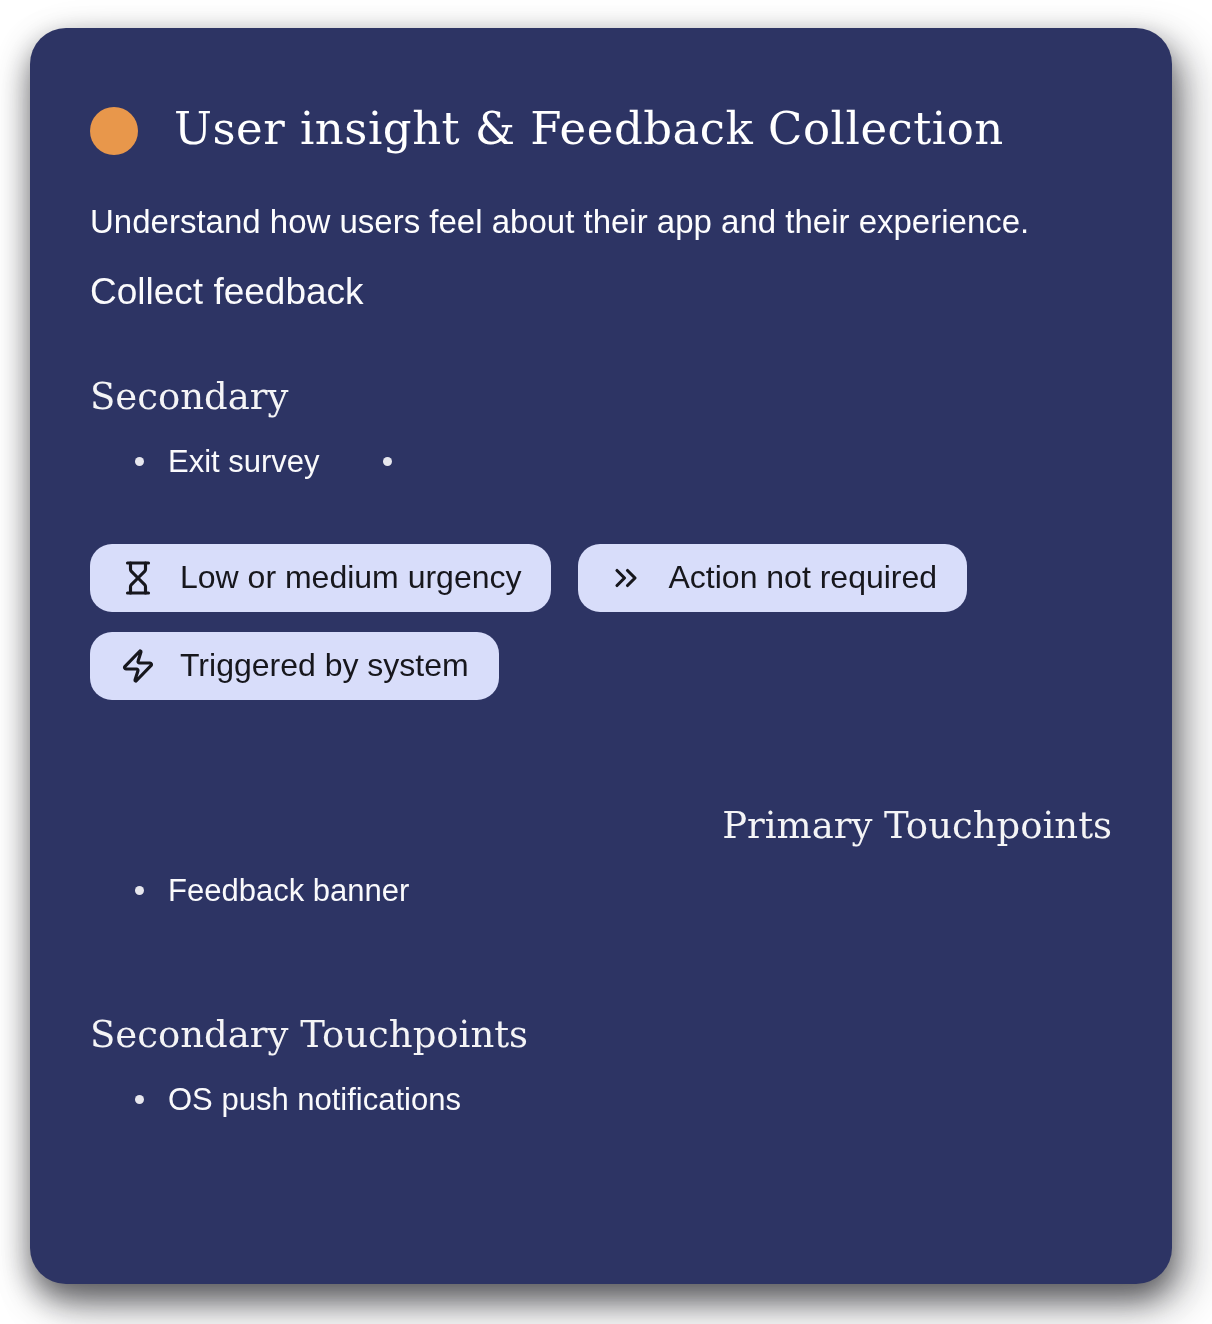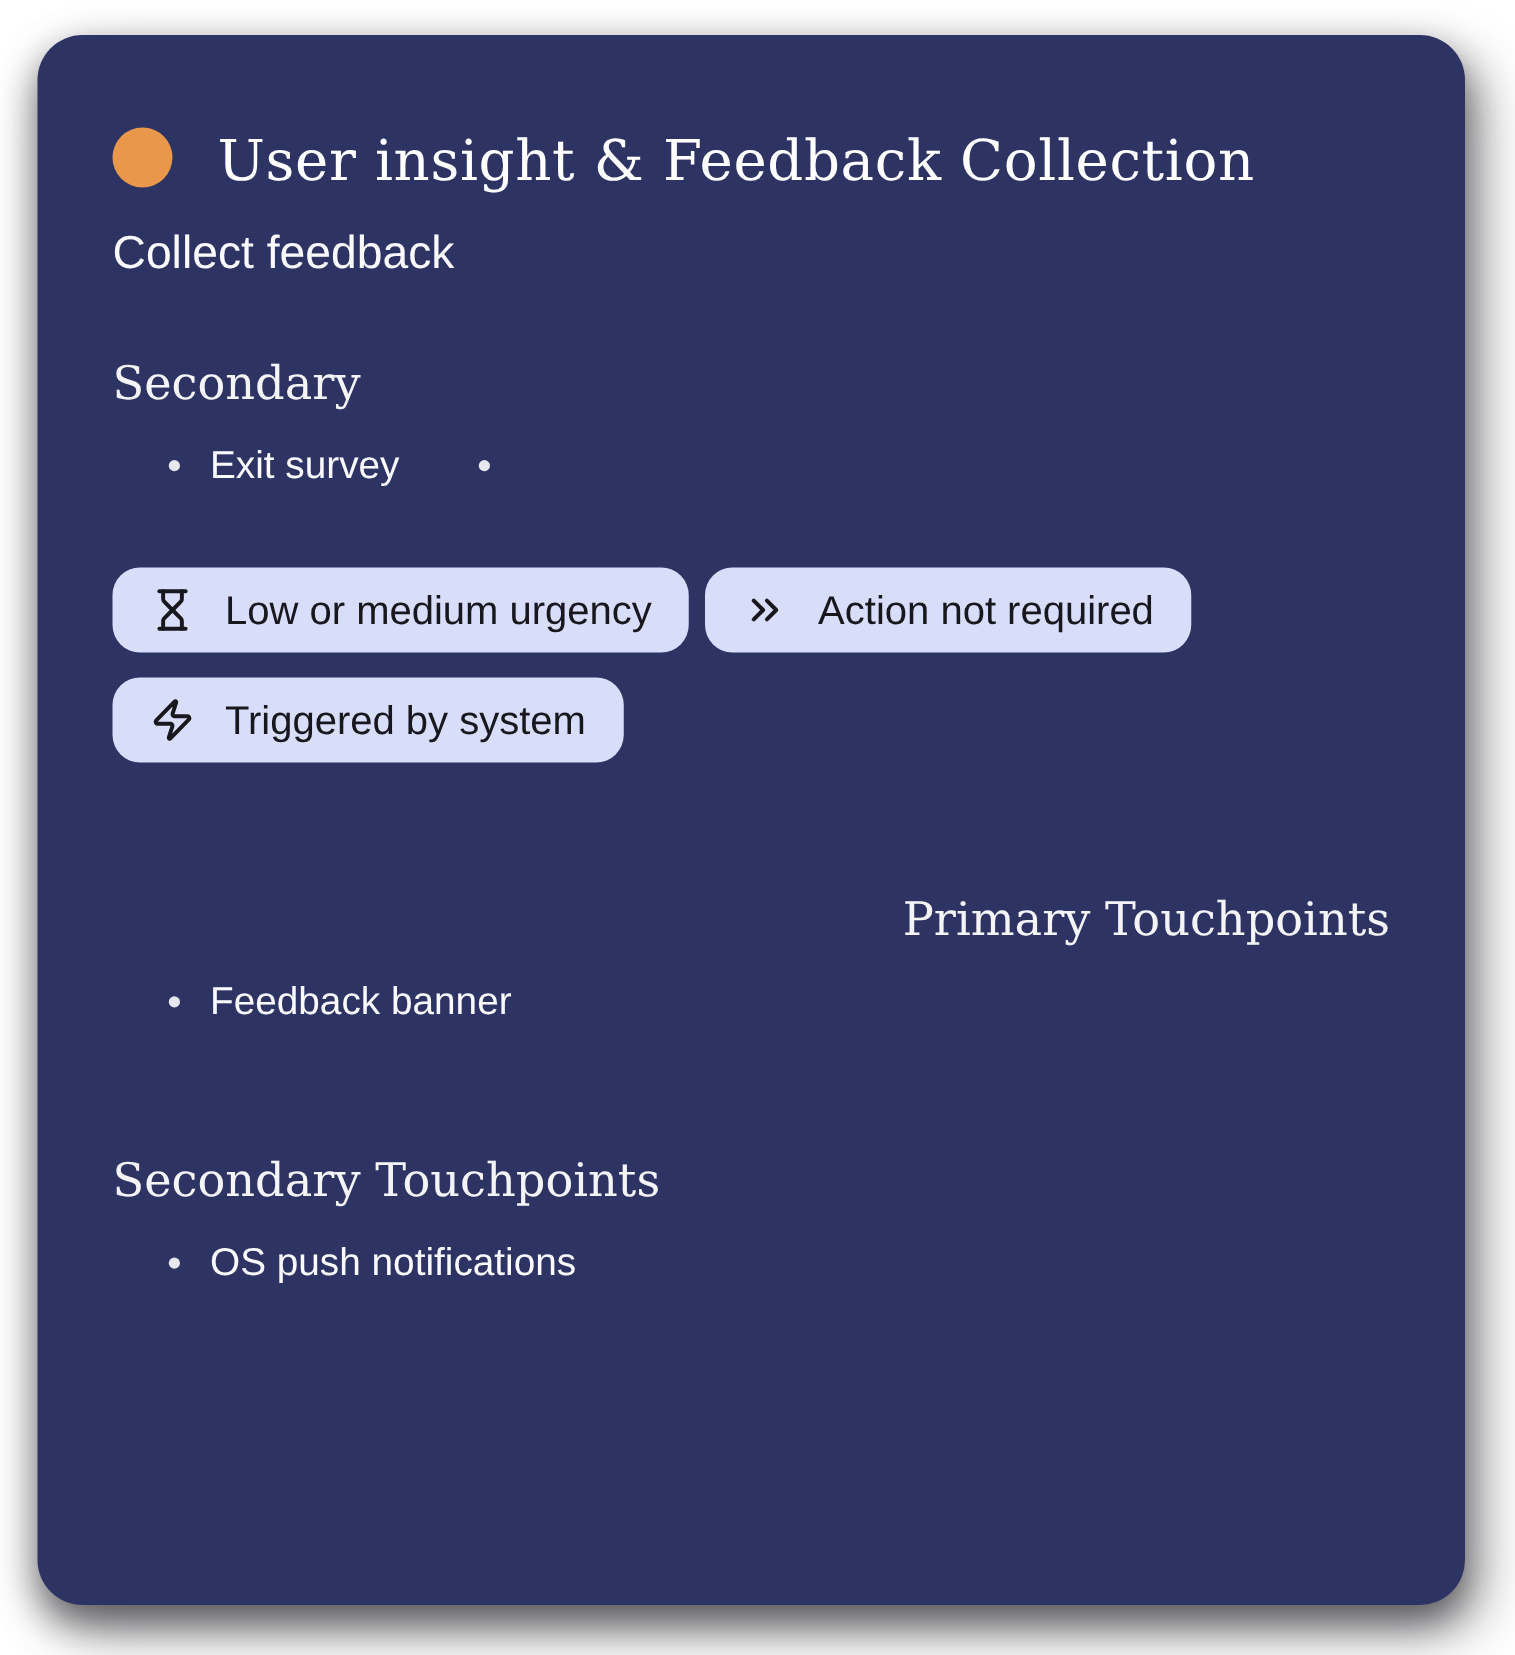--- a/index.html
+++ b/index.html
@@ -22,21 +22,21 @@
     left:30px; top:28px;
     width:1142px; height:1256px;
     background:var(--card-bg);
     border-radius:36px;
     box-shadow:0 14px 30px rgba(15,15,20,0.55), 14px 20px 45px rgba(15,15,20,0.35);
     padding:74px 60px 0 60px;
     color:var(--text);
   }
   .title-row{
     display:flex;
-    align-items:flex-start;
+    align-items:flex-end;
     gap:36px;
   }
   .accent-dot{
     width:48px;height:48px;
     border-radius:50%;
     background:var(--accent);
     flex:0 0 auto;
   }
   .card-title{
     font-family:"DejaVu Serif", serif;
@@ -84,21 +84,21 @@
   .dot{
     width:9px;height:9px;
     border-radius:50%;
     background:#e7e7ee;
     flex:0 0 auto;
   }
   .badges{
     margin-top:64px;
     display:flex;
     flex-wrap:wrap;
-    gap:20px 13px;
+    gap:20px 27px;
     max-width:1000px;
   }
   .badge{
     display:inline-flex;
     align-items:center;
     gap:24px;
     height:68px;
     padding:0 30px;
     border-radius:22px;
     background:var(--badge-bg);
@@ -123,20 +123,21 @@
 </head>
 <body>
 
 <div class="card">
 
   <div class="title-row">
     <span class="accent-dot"></span>
     <h1 class="card-title">User insight &amp; Feedback Collection</h1>
   </div>
 
+  <p class="card-desc">Understand how users feel about their app and their experience.</p>
 
   <p class="goal-text">Collect feedback</p>
 
   <h2 class="section-heading examples-heading">Secondary</h2>
   <div class="bullet-list">
     <div class="bullet-item">
       <span class="dot"></span>
       <span>Exit survey</span>
     </div>
     <div class="bullet-item">

